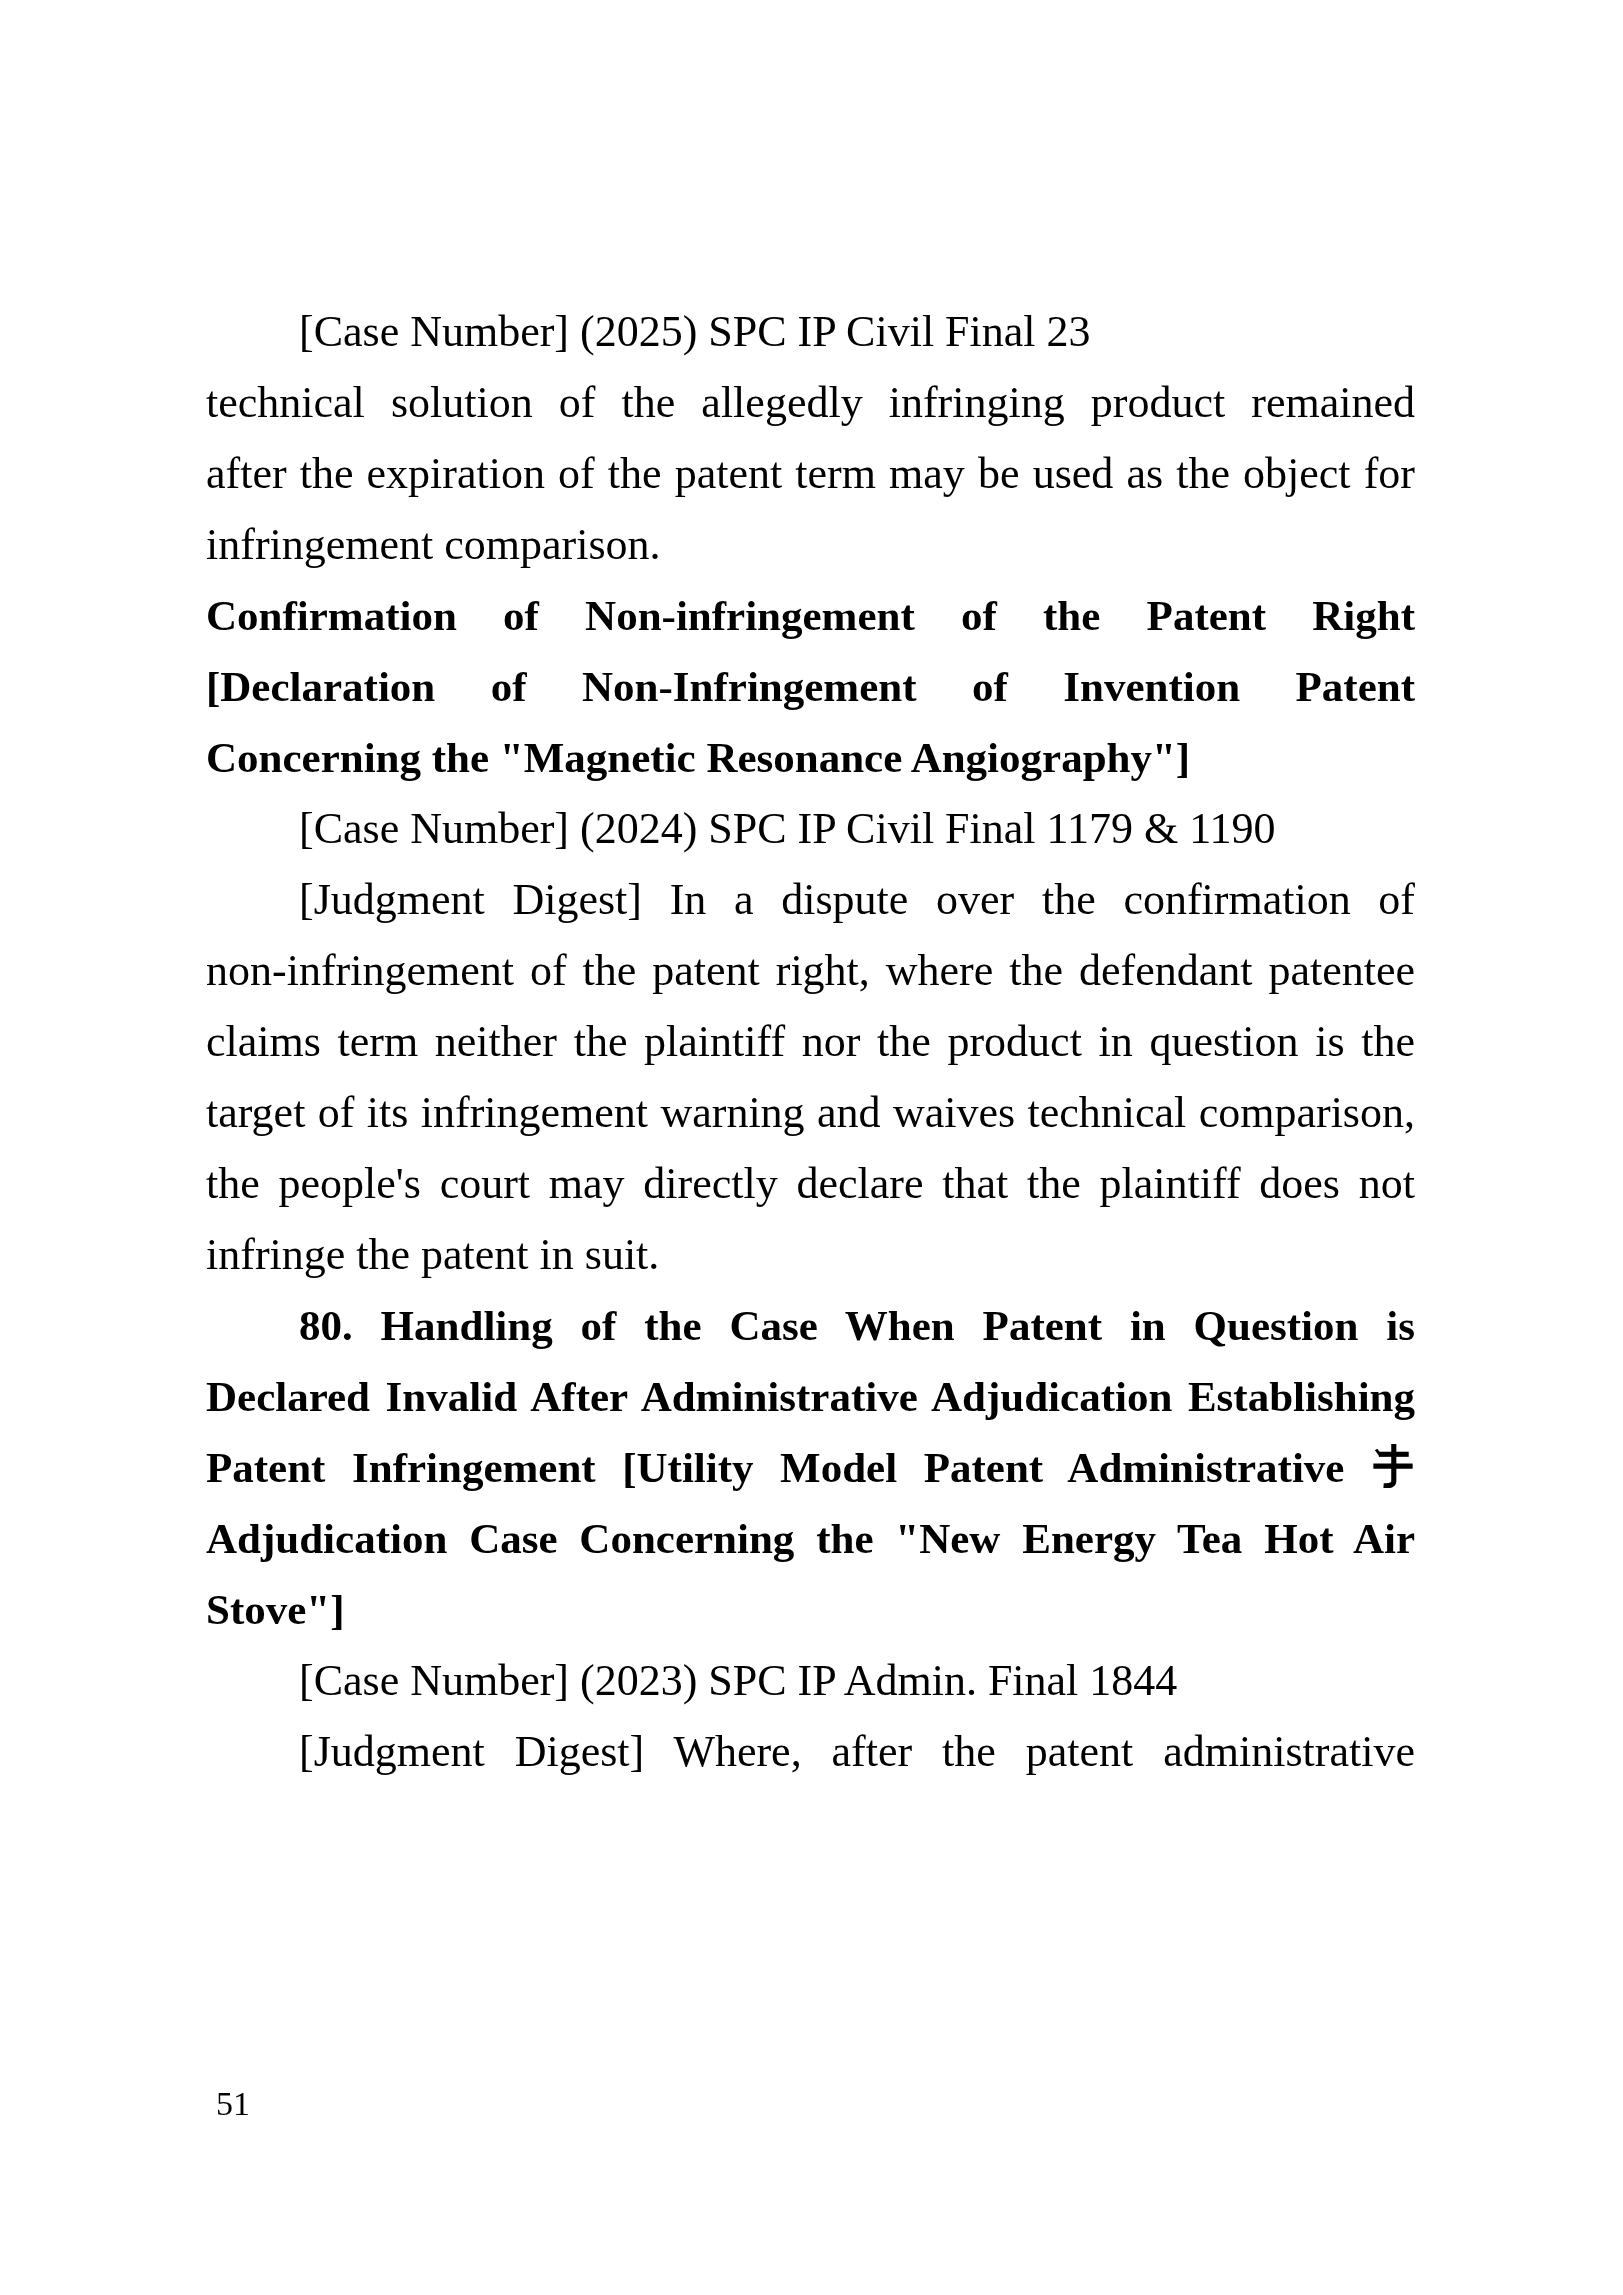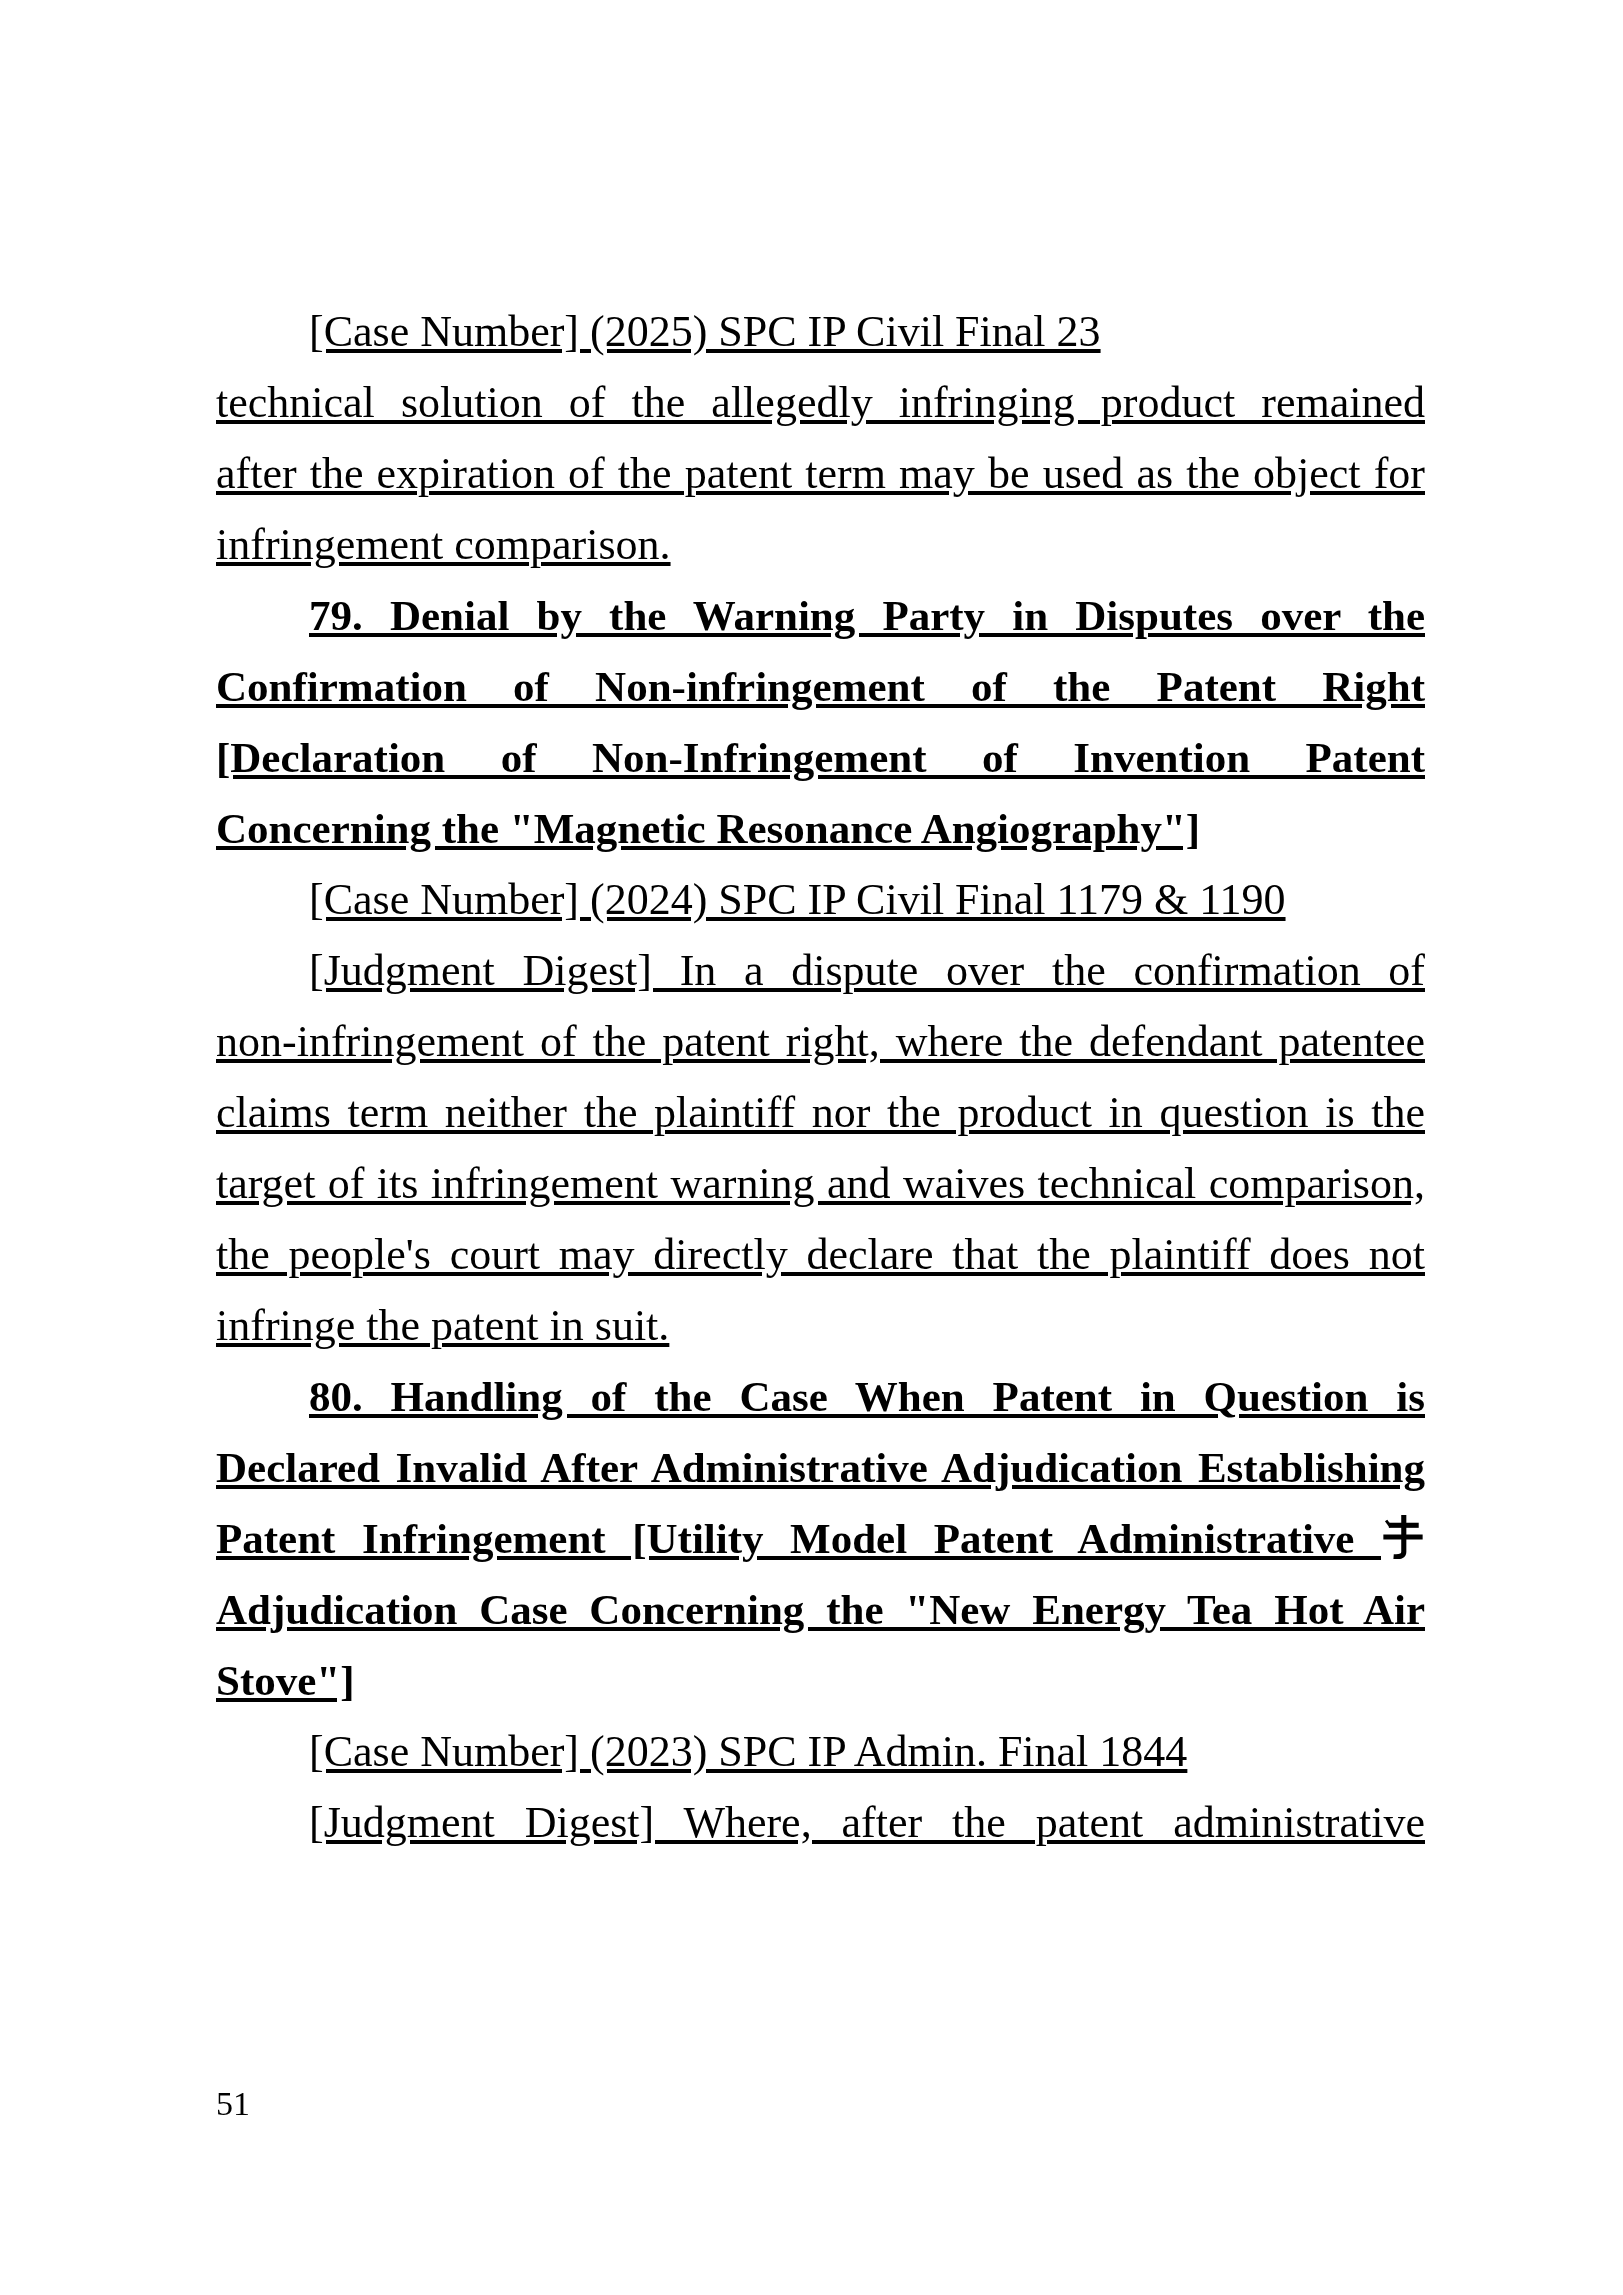--- a/index.html
+++ b/index.html
@@ -16,24 +16,23 @@
   }
   .page {
     position: absolute;
     left: 0; top: 0;
     width: 1623px;
     height: 2295px;
     overflow: hidden;
   }
   .text-column {
     position: absolute;
-    left: 216px;
+    left: 206px;
     top: 296px;
     width: 1209px;
-    text-decoration: underline;
   }
   .line {
     font-size: 44px;
     line-height: 71px;
     height: 71px;
     text-align: justify;
     text-align-last: left;
     overflow: visible;
   }
   .line.justify {
@@ -69,21 +68,20 @@
   <div class="text-column">
       <div class="block body">
         <div class="line indent">[Case Number] (2025) SPC IP Civil Final 23</div>
       </div>
       <div class="block body">
         <div class="line justify">technical solution of the allegedly infringing product remained</div>
         <div class="line justify">after the expiration of the patent term may be used as the object for</div>
         <div class="line">infringement comparison.</div>
       </div>
       <div class="block heading">
-        <div class="line justify indent">79. Denial by the Warning Party in Disputes over the</div>
         <div class="line justify">Confirmation of Non-infringement of the Patent Right</div>
         <div class="line justify">[Declaration of Non-Infringement of Invention Patent</div>
         <div class="line">Concerning the "Magnetic Resonance Angiography"]</div>
       </div>
       <div class="block body">
         <div class="line indent">[Case Number] (2024) SPC IP Civil Final 1179 &amp; 1190</div>
       </div>
       <div class="block body">
         <div class="line justify indent">[Judgment Digest] In a dispute over the confirmation of</div>
         <div class="line justify">non-infringement of the patent right, where the defendant patentee</div>

